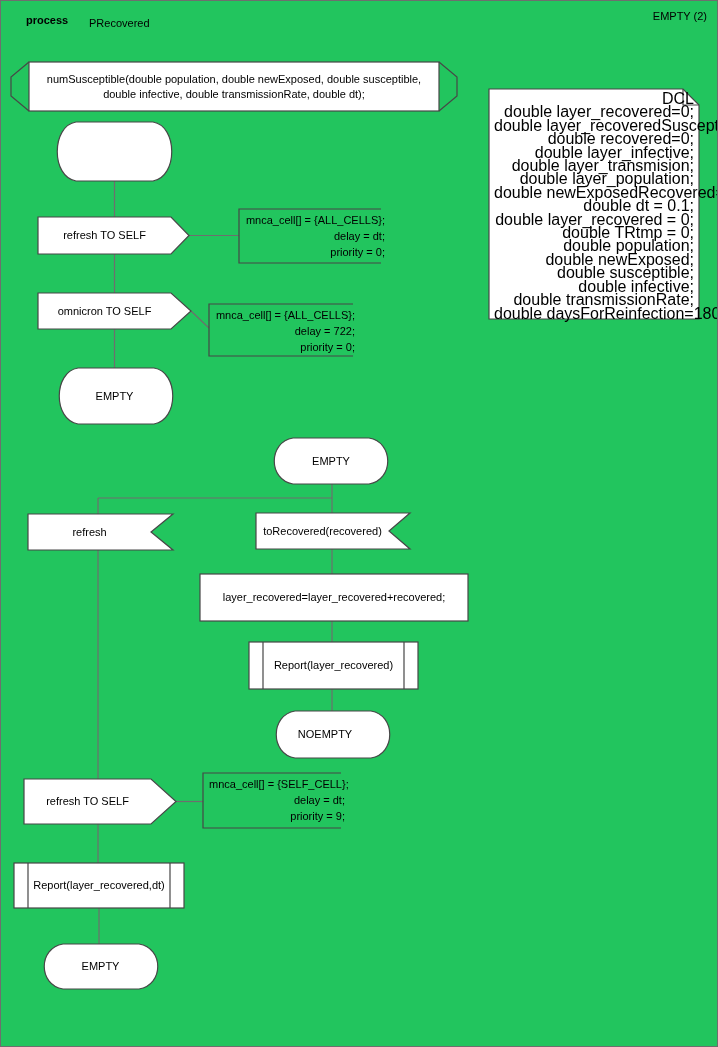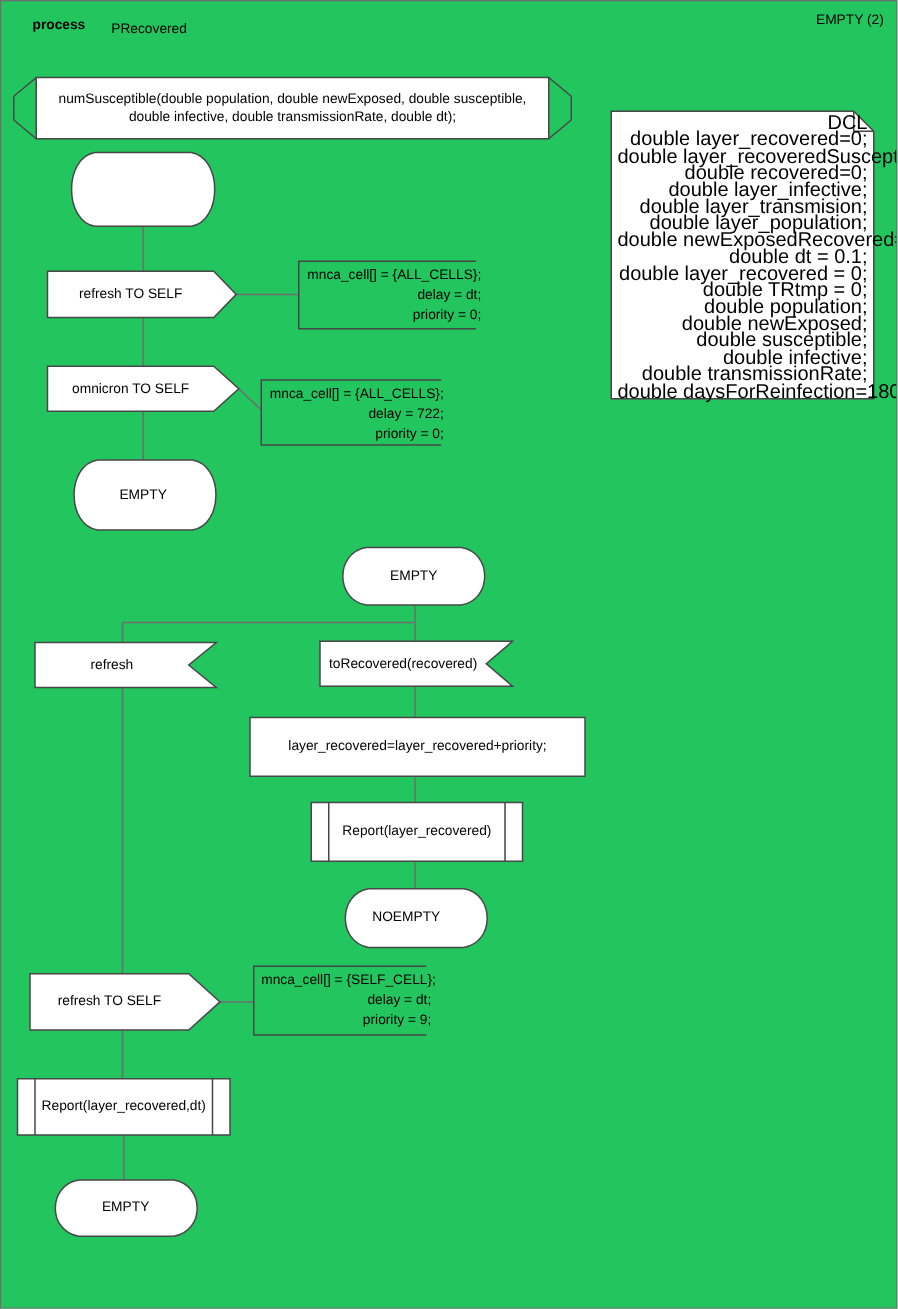--- a/index.html
+++ b/index.html
@@ -110,21 +110,21 @@
 delay = 722;
 priority = 0;</div>
 
   <div class="lbl" style="left:57px;top:367px;width:113px;height:56px;">EMPTY</div>
 
   <div class="lbl" style="left:275px;top:437px;width:110px;height:46px;">EMPTY</div>
 
   <div class="lbl" style="left:27px;top:513px;width:123px;height:36px;">refresh</div>
   <div class="lbl" style="left:255px;top:512px;width:133px;height:36px;">toRecovered(recovered)</div>
 
-  <div class="lbl" style="left:199px;top:573px;width:268px;height:47px;">layer_recovered=layer_recovered+priority;</div>
+  <div class="lbl" style="left:199px;top:573px;width:268px;height:47px;">layer_recovered=layer_recovered+recovered;</div>
 
   <div class="lbl" style="left:262px;top:641px;width:141px;height:47px;">Report(layer_recovered)</div>
 
   <div class="lbl" style="left:277px;top:710px;width:94px;height:47px;">NOEMPTY</div>
 
   <div class="lbl" style="left:23px;top:778px;width:127px;height:45px;">refresh TO SELF</div>
   <div class="lbl-left" style="left:208px;top:775px;width:136px;">mnca_cell[] = {SELF_CELL};
 delay = dt;
 priority = 9;</div>
 

